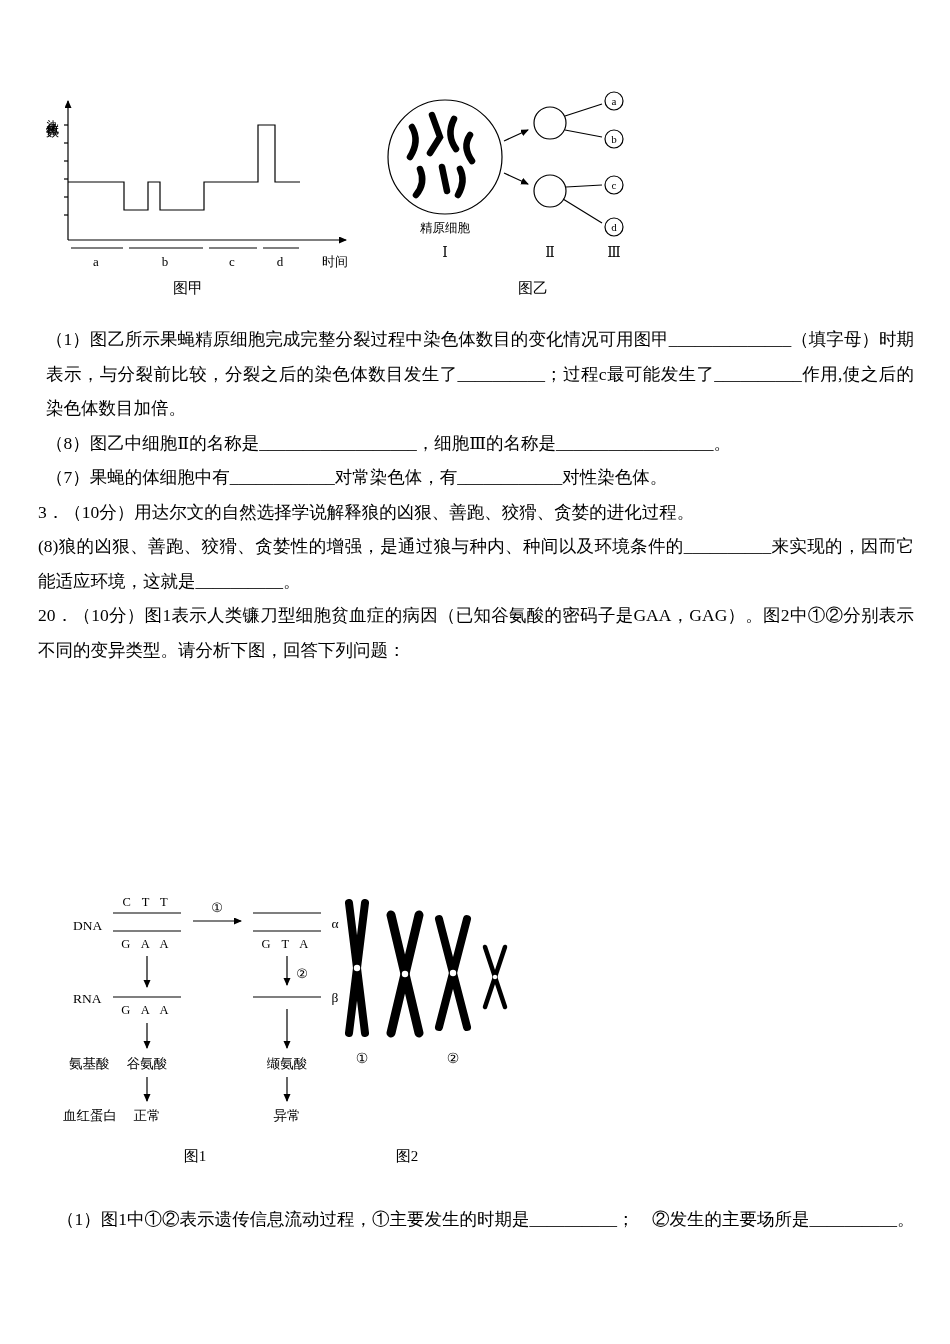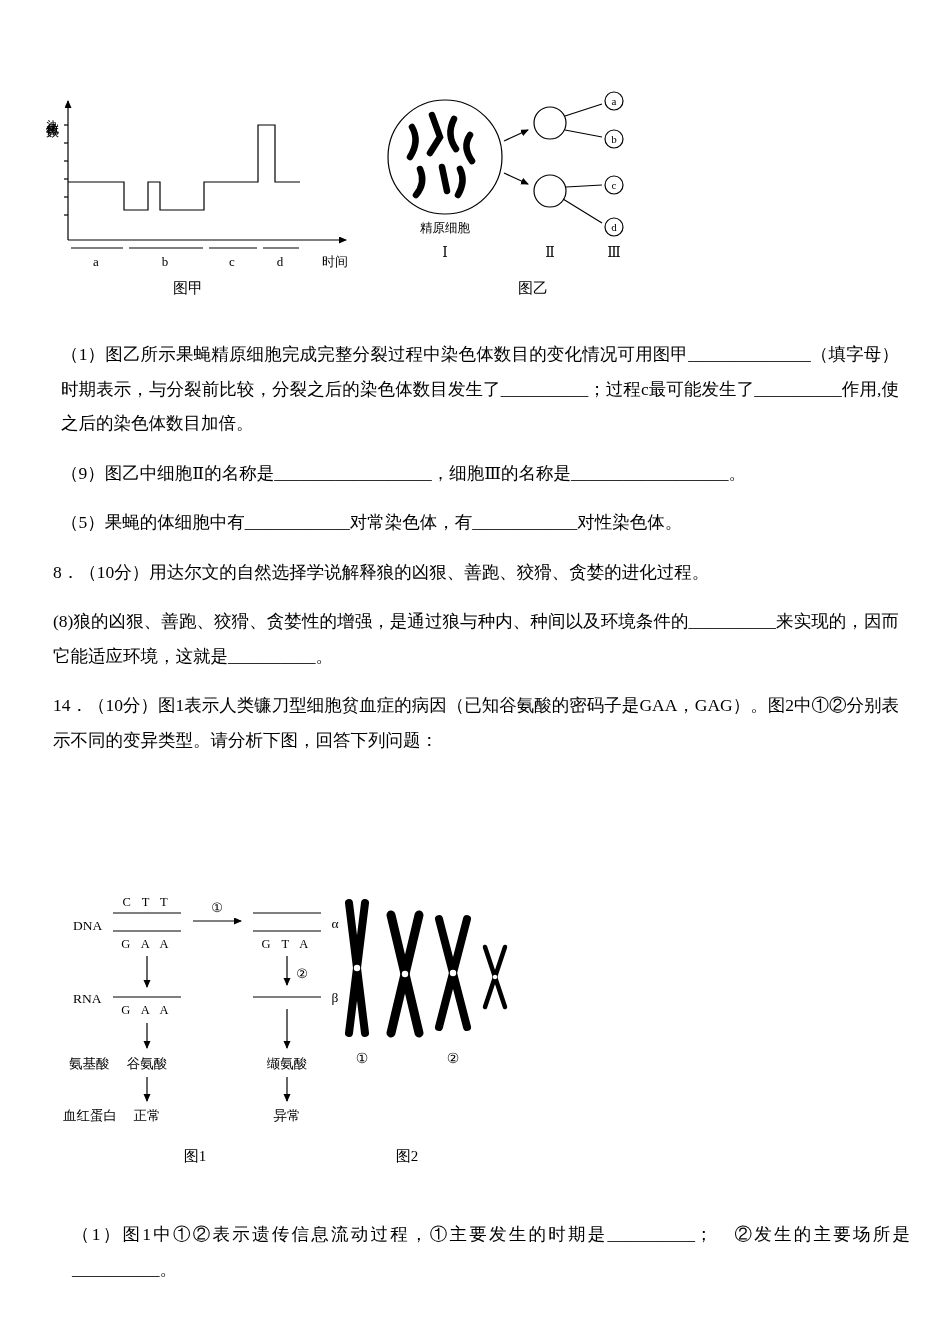--- a/index.html
+++ b/index.html
@@ -4,21 +4,21 @@
 <style>
   * { margin:0; padding:0; box-sizing:border-box; }
   html,body { background:#fff; }
   .page {
     position:relative; width:950px; height:1344px; margin:0 auto;
     background:#ffffff; color:#000;
     font-family:"Liberation Serif","DejaVu Serif",serif;
     overflow:hidden;
   }
   .text-block { position:absolute; font-size:17.5px; line-height:34.5px; text-align:justify; color:#000; }
-  .text-block p { margin:15px; }
+  .text-block p { margin:0; }
   .text-block p.indent { padding-left:8px; }
   .fig { position:absolute; }
   .vlabel {
     position:absolute; writing-mode:vertical-rl; text-orientation:upright;
     font-size:13px; letter-spacing:2px; line-height:1;
   }
   svg text { font-family:"Liberation Serif","DejaVu Serif",serif; fill:#000; }
   svg .thin { stroke:#000; stroke-width:1.2; fill:none; }
   svg .chrom { stroke:#000; stroke-linecap:round; fill:none; }
   .cap { font-size:15px; }
@@ -100,25 +100,25 @@
       <text x="95" y="147" font-size="12.5" text-anchor="middle">精原细胞</text>
       <text x="95" y="172" font-size="14" text-anchor="middle">Ⅰ</text>
       <text x="200" y="172" font-size="14" text-anchor="middle">Ⅱ</text>
       <text x="264" y="172" font-size="14" text-anchor="middle">Ⅲ</text>
       <text x="183" y="208" class="cap" text-anchor="middle">图乙</text>
     </svg>
   </div>
 
   <div class="text-block" style="left:38px; top:322px; width:876px;">
     <p class="indent">（1）图乙所示果蝇精原细胞完成完整分裂过程中染色体数目的变化情况可用图甲______________（填字母）时期表示，与分裂前比较，分裂之后的染色体数目发生了__________；过程c最可能发生了__________作用,使之后的染色体数目加倍。</p>
-    <p class="indent">（9）图乙中细胞Ⅱ的名称是__________________，细胞Ⅲ的名称是__________________。</p>
-    <p class="indent">（5）果蝇的体细胞中有____________对常染色体，有____________对性染色体。</p>
-    <p>8．（10分）用达尔文的自然选择学说解释狼的凶狠、善跑、狡猾、贪婪的进化过程。</p>
+    <p class="indent">（8）图乙中细胞Ⅱ的名称是__________________，细胞Ⅲ的名称是__________________。</p>
+    <p class="indent">（7）果蝇的体细胞中有____________对常染色体，有____________对性染色体。</p>
+    <p>3．（10分）用达尔文的自然选择学说解释狼的凶狠、善跑、狡猾、贪婪的进化过程。</p>
     <p>(8)狼的凶狠、善跑、狡猾、贪婪性的增强，是通过狼与种内、种间以及环境条件的__________来实现的，因而它能适应环境，这就是__________。</p>
-    <p>14．（10分）图1表示人类镰刀型细胞贫血症的病因（已知谷氨酸的密码子是GAA，GAG）。图2中①②分别表示不同的变异类型。请分析下图，回答下列问题：</p>
+    <p>20．（10分）图1表示人类镰刀型细胞贫血症的病因（已知谷氨酸的密码子是GAA，GAG）。图2中①②分别表示不同的变异类型。请分析下图，回答下列问题：</p>
   </div>
 
   <div class="fig" style="left:55px; top:885px; width:640px; height:295px;">
     <svg width="640" height="295" viewBox="0 0 640 295">
 
       <text x="18" y="45" font-size="13.5">DNA</text>
       <text x="18" y="118" font-size="13.5">RNA</text>
       <text x="14" y="183" font-size="13.5">氨基酸</text>
       <text x="8" y="235" font-size="13.5">血红蛋白</text>
 

